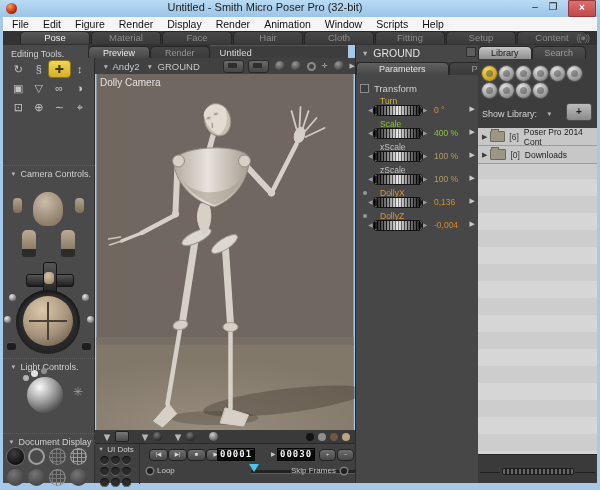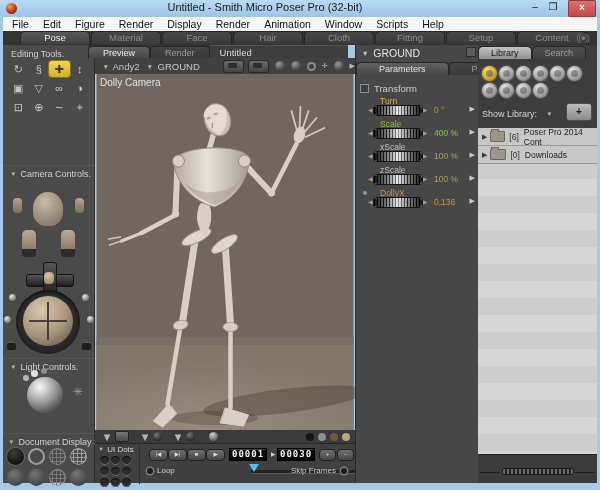--- a/index.html
+++ b/index.html
@@ -396,21 +396,21 @@
       <div class="ud"></div>
         <div class="ud"></div>
         <div class="ud"></div>
     </div>
   </div>
   <div style="position:absolute;left:44px;top:0;width:216px;height:40px">
     <div class="tbtn" style="left:10px;top:5px;width:17px">|◀</div>
     <div class="tbtn" style="left:29px;top:5px;width:17px">▶|</div>
     <div class="tbtn" style="left:48px;top:5px;width:17px">■</div>
     <div class="tbtn" style="left:67px;top:5px;width:17px">▶</div>
-    <div class="counter" style="left:90px;top:4px">00001</div>
+    <div class="counter" style="left:78px;top:4px">00001</div>
     <span class="alabel" style="left:132px;top:6px;font-size:6px">▶</span>
     <div class="counter" style="left:138px;top:4px">00030</div>
     <div class="tbtn" style="left:180px;top:5px;width:15px">+</div>
     <div class="tbtn" style="left:198px;top:5px;width:15px">−</div>
     <div class="adot" style="left:8px;top:24px"></div>
     <div class="alabel" style="left:18px;top:22px">Loop</div>
     <div id="slider">
       <div id="sliderthumb"></div>
     </div>
     <div class="alabel" style="left:152px;top:22px">Skip Frames</div>
@@ -478,20 +478,31 @@
     <span class="keydot"></span>
     <span class="plabel" style="color: rgb(215, 154, 60);">DollyX</span>
     <span class="dialwrap">
         <span class="cap">◀</span>
         <span class="dial"></span>
         <span class="cap">▶</span>
       </span>
     <span class="pval" style="color: rgb(215, 140, 42);">0,136</span>
     <span class="parrow">▶</span>
   </div>
+  <div class="prow">
+    <span class="keydot"></span>
+    <span class="plabel" style="color: rgb(215, 154, 60);">DollyZ</span>
+    <span class="dialwrap">
+        <span class="cap">◀</span>
+        <span class="dial"></span>
+        <span class="cap">▶</span>
+      </span>
+    <span class="pval" style="color: rgb(215, 140, 42);">-0,004</span>
+    <span class="parrow">▶</span>
+  </div>
 </div>
 
 <div id="library">
   <div class="lib-tabs">
     <div class="ltab active">Library</div>
     <div class="ltab idle">Search</div>
   </div>
   <div class="lib-cats">
     <div class="cat active"></div>
     <div class="cat"></div>

